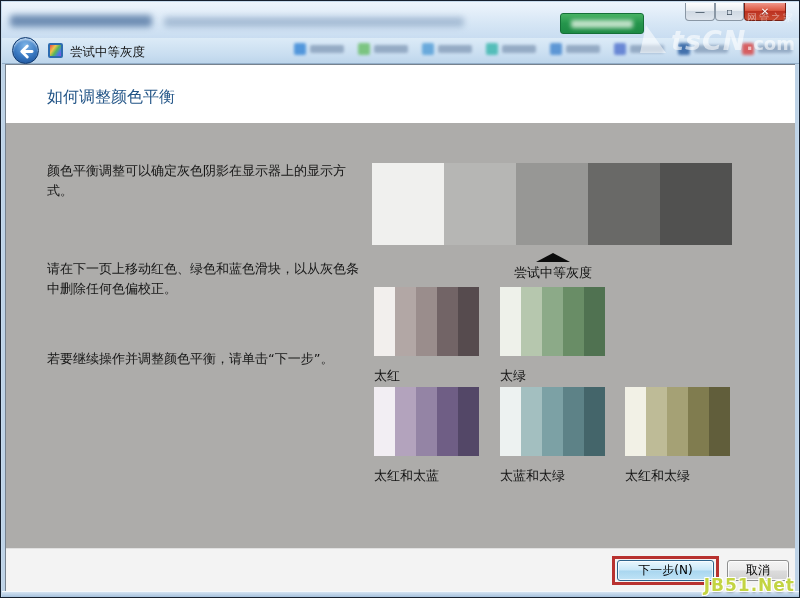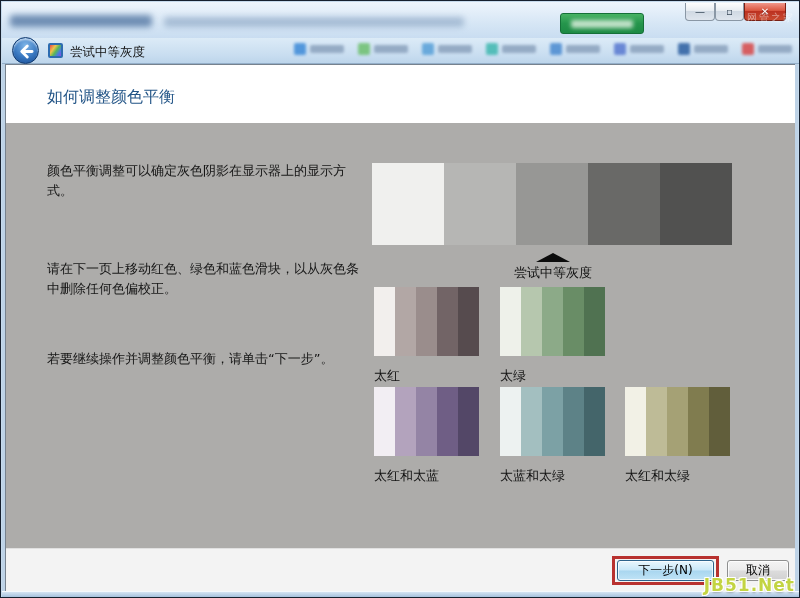--- a/index.html
+++ b/index.html
@@ -115,20 +115,25 @@
     </div>
     <div class="win-controls">
       <div class="wc wc-min">—</div>
       <div class="wc wc-max">▫</div>
       <div class="wc wc-close">✕</div>
     </div>
   </div>
 
   <div class="wm-top">
     <div class="wm-small">网管之家</div>
+    <div class="wm-row">
+      <span class="wm-logo"></span>
+      <span class="wm-main">tsCN</span>
+      <span class="wm-com">.com</span>
+    </div>
   </div>
 
   <div class="toolbar">
     <div class="back-btn">
       <svg width="19" height="19" viewBox="0 0 24 24">
         <path d="M13 5 L6 12 L13 19" stroke="#fff" stroke-width="3.6" fill="none" stroke-linecap="round" stroke-linejoin="round"></path>
         <path d="M7 12 H19" stroke="#fff" stroke-width="3.6" stroke-linecap="round"></path>
       </svg>
     </div>
     <div class="app-icon"></div>

